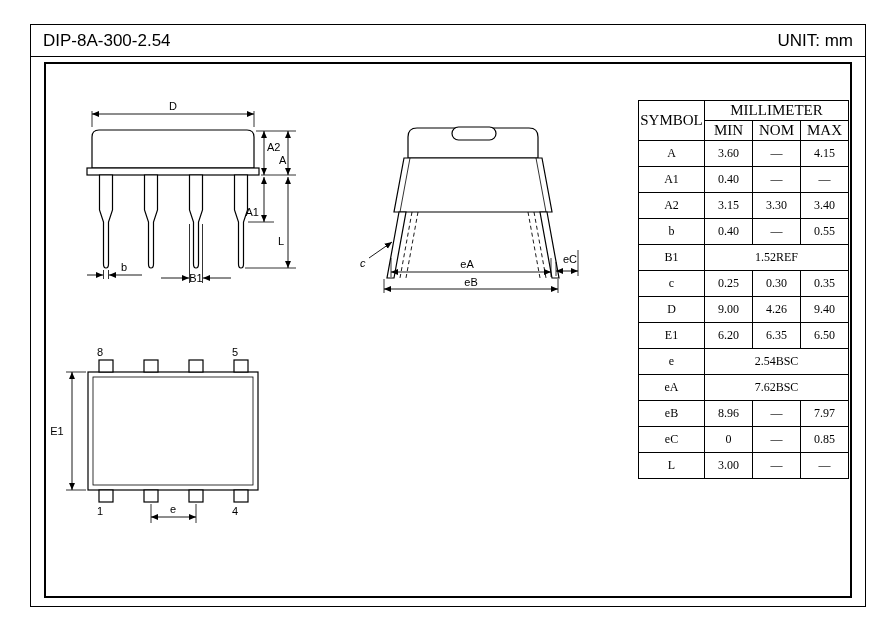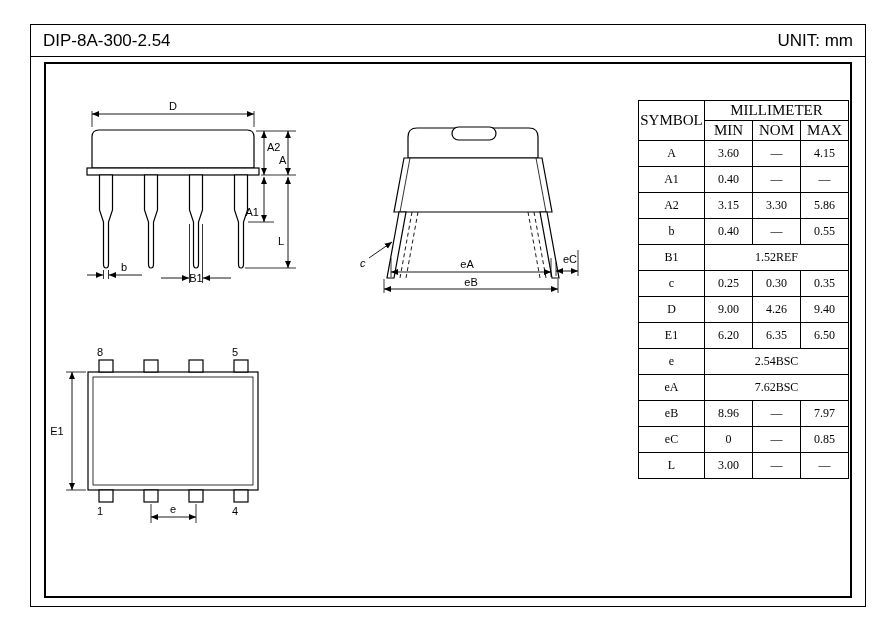--- a/index.html
+++ b/index.html
@@ -171,21 +171,21 @@
       <tr>
         <td>A1</td>
         <td>0.40</td>
         <td>—</td>
         <td>—</td>
       </tr>
       <tr>
         <td>A2</td>
         <td>3.15</td>
         <td>3.30</td>
-        <td>5.86</td>
+        <td>3.40</td>
       </tr>
       <tr>
         <td>b</td>
         <td>0.40</td>
         <td>—</td>
         <td>0.55</td>
       </tr>
       <tr>
         <td>B1</td>
         <td colspan="3">1.52REF</td>

